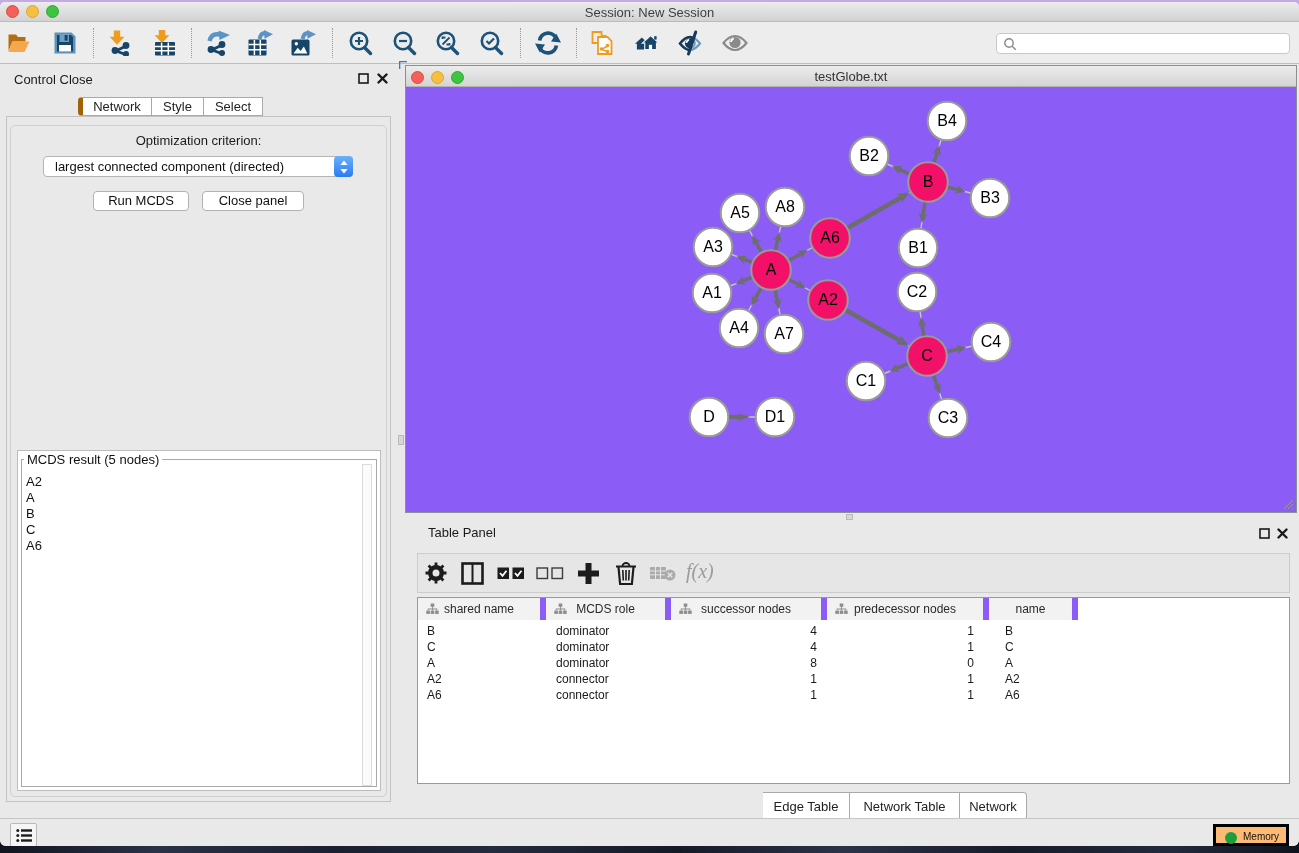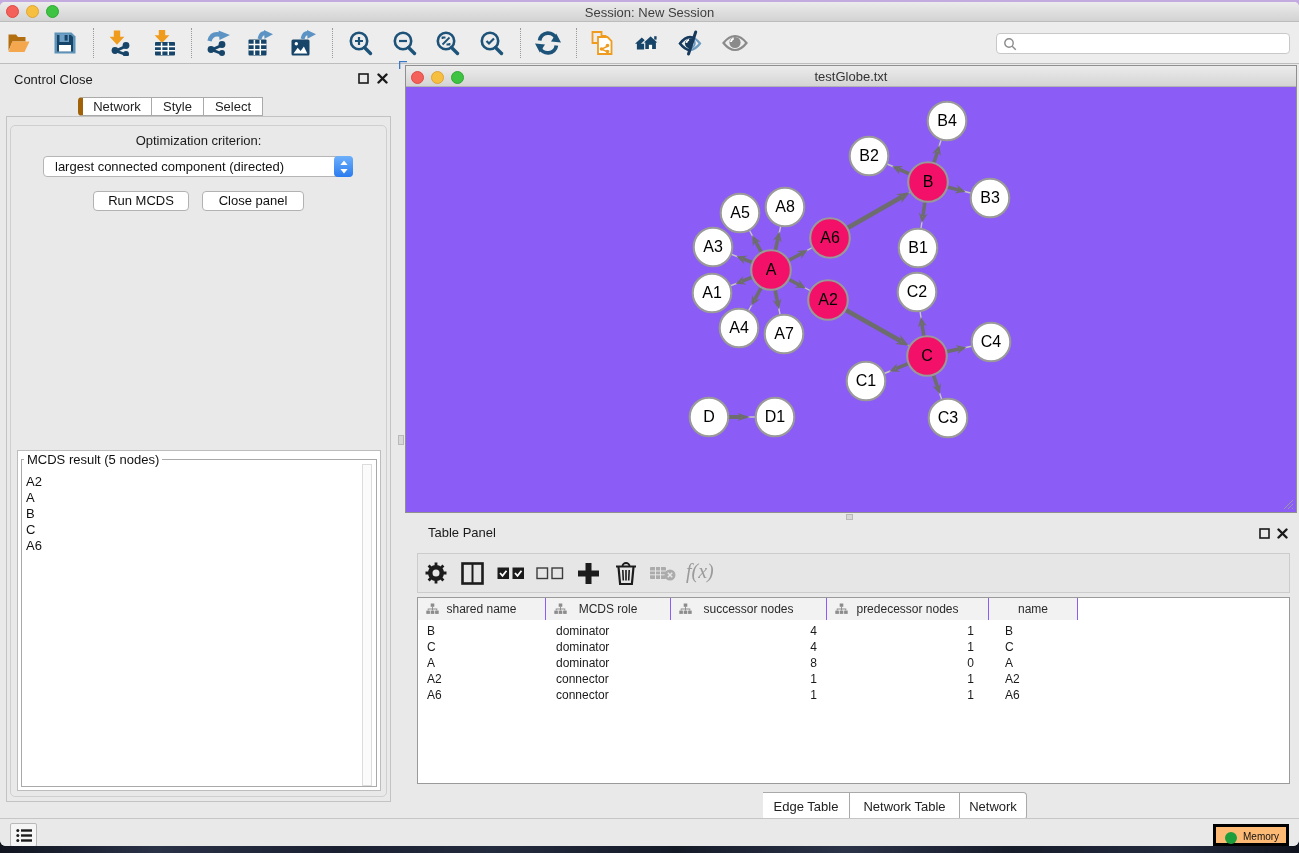--- a/index.html
+++ b/index.html
@@ -44,21 +44,21 @@
 
 .netwin { position:absolute; left:405px; top:-1px; width:892px; height:448px; background:#8b5cf6; border:1px solid #8f8f8f; }
 .net-tb { position:absolute; top:0; left:0; width:100%; height:21px; background:linear-gradient(#ececec,#d4d4d4); border-bottom:1px solid #b3b3b3; }
 .net-tb .tl { top:5px; width:13px; height:13px; }
 .net-tb .tl.r { left:5px; } .net-tb .tl.y { left:25px; } .net-tb .tl.g { left:45px; }
 .net-title { position:absolute; top:3px; width:100%; text-align:center; font-size:13px; color:#333; }
 
 .tp-title { position:absolute; left:428px; top:459px; font-size:13px; color:#1a1a1a; }
 .tp-toolbar { position:absolute; left:417px; top:487px; width:873px; height:40px; background:#e6e6e6; border:1px solid #cccccc; }
 .tp-table { position:absolute; left:417px; top:531px; width:873px; height:187px; background:#fff; border:1px solid #9a9a9a; }
-.th { position:absolute; top:0; height:22px; background:#f2f2f2; border-right:1px solid #8b5cf6; font-size:12px; color:#2a2a2a; }
+.th { position:absolute; top:0; height:22px; background:#f2f2f2; border-right:6px solid #8b5cf6; font-size:12px; color:#2a2a2a; }
 .th .txt { position:absolute; top:4px; width:100%; text-align:center; }
 .trow { position:absolute; font-size:12px; color:#1a1a1a; }
 
 .statusbar { position:absolute; top:752px; left:0; width:100%; height:29px; border-top:1px solid #c6c6c6; background:#e9e9e9; }
 .listbtn { position:absolute; left:10px; top:4px; width:27px; height:24px; background:#f5f5f5; border:1px solid #b9b9b9; border-radius:2px; }
 .membtn { position:absolute; right:10px; top:5px; width:76px; height:22px; background:#fdba74; border:3px solid #000000; font-size:10px; color:#111; }
 .membtn .dot { position:absolute; left:9px; top:5px; width:12px; height:12px; border-radius:50%; background:#1d9e3c; }
 .membtn .t { position:absolute; left:27px; top:4px; }
 </style>
 </head>

